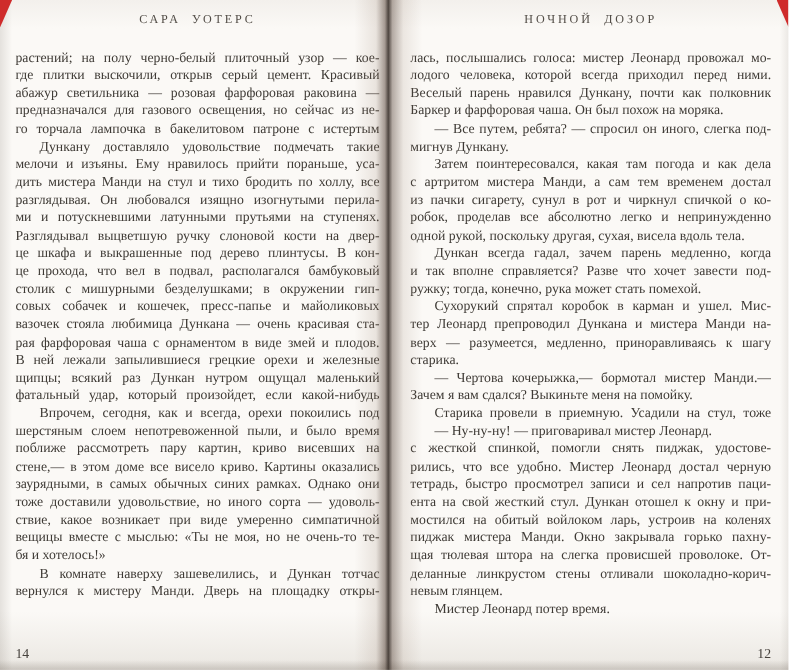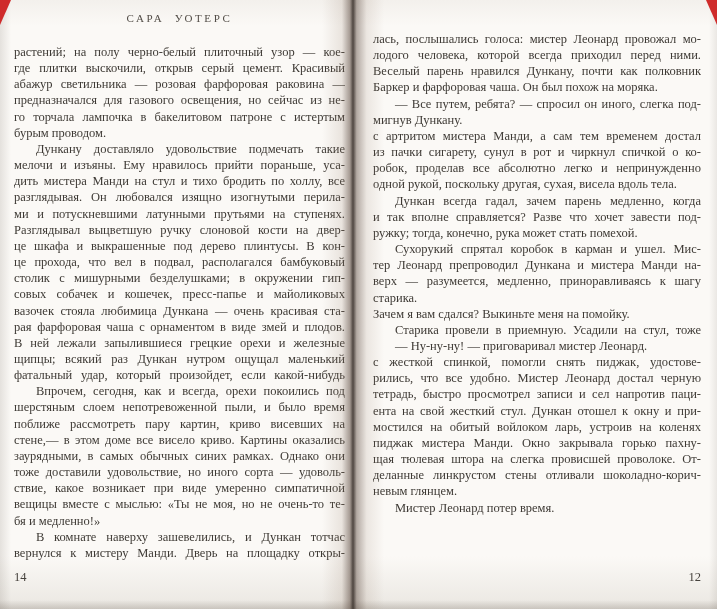--- a/index.html
+++ b/index.html
@@ -19,21 +19,21 @@
     text-align:center;font-size:11px;letter-spacing:2.6px;word-spacing:5px;
     color:#524d47;margin-bottom:0;line-height:13px;
   }
   .body{margin-top:19px;font-size:12.5px;line-height:16.15px;}
   .line{
     text-align:justify;text-align-last:justify;
     white-space:nowrap;overflow:hidden;
   }
   .line.end{text-align-last:left;}
   .line.indent{text-indent:22px;}
-  .pagenum{position:absolute;bottom:24px;font-size:12.5px;color:#46423d;}
+  .pagenum{position:absolute;bottom:7px;font-size:12.5px;color:#46423d;}
   .page.left .pagenum{left:14px;}
   .page.right .pagenum{right:16px;}
   .gutter{
     position:absolute;top:0;left:322px;width:62px;height:100%;pointer-events:none;
     background:linear-gradient(90deg,
       rgba(150,125,105,0) 0%,
       rgba(140,115,95,0.16) 32%,
       rgba(80,60,48,0.50) 45%,
       rgba(40,30,24,0.82) 50%,
       rgba(80,60,48,0.42) 56%,
@@ -58,21 +58,20 @@
 
   <div class="page left">
     <div class="textcol">
       <div class="header">САРА УОТЕРС</div>
       <div class="body">
           <div class="line">растений; на полу черно-белый плиточный узор — кое-</div>
           <div class="line">где плитки выскочили, открыв серый цемент. Красивый</div>
           <div class="line">абажур светильника — розовая фарфоровая раковина —</div>
           <div class="line">предназначался для газового освещения, но сейчас из не-</div>
           <div class="line">го торчала лампочка в бакелитовом патроне с истертым</div>
-          <div class="line end">бурым проводом.</div>
           <div class="line indent">Дункану доставляло удовольствие подмечать такие</div>
           <div class="line">мелочи и изъяны. Ему нравилось прийти пораньше, уса-</div>
           <div class="line">дить мистера Манди на стул и тихо бродить по холлу, все</div>
           <div class="line">разглядывая. Он любовался изящно изогнутыми перила-</div>
           <div class="line">ми и потускневшими латунными прутьями на ступенях.</div>
           <div class="line">Разглядывал выцветшую ручку слоновой кости на двер-</div>
           <div class="line">це шкафа и выкрашенные под дерево плинтусы. В кон-</div>
           <div class="line">це прохода, что вел в подвал, располагался бамбуковый</div>
           <div class="line">столик с мишурными безделушками; в окружении гип-</div>
           <div class="line">совых собачек и кошечек, пресс-папье и майоликовых</div>
@@ -82,48 +81,51 @@
           <div class="line">щипцы; всякий раз Дункан нутром ощущал маленький</div>
           <div class="line">фатальный удар, который произойдет, если какой-нибудь</div>
           <div class="line indent">Впрочем, сегодня, как и всегда, орехи покоились под</div>
           <div class="line">шерстяным слоем непотревоженной пыли, и было время</div>
           <div class="line">поближе рассмотреть пару картин, криво висевших на</div>
           <div class="line">стене,— в этом доме все висело криво. Картины оказались</div>
           <div class="line">заурядными, в самых обычных синих рамках. Однако они</div>
           <div class="line">тоже доставили удовольствие, но иного сорта — удоволь-</div>
           <div class="line">ствие, какое возникает при виде умеренно симпатичной</div>
           <div class="line">вещицы вместе с мыслью: «Ты не моя, но не очень-то те-</div>
-          <div class="line end">бя и медленно!»</div>
+          <div class="line end">бя и хотелось!»</div>
           <div class="line indent">В комнате наверху зашевелились, и Дункан тотчас</div>
           <div class="line">вернулся к мистеру Манди. Дверь на площадку откры-</div>
         </div>
     </div>
     <div class="pagenum">14</div>
   </div>
 
   <div class="page right">
     <div class="textcol">
+      <div class="header">НОЧНОЙ ДОЗОР</div>
       <div class="body">
           <div class="line">лась, послышались голоса: мистер Леонард провожал мо-</div>
           <div class="line">лодого человека, которой всегда приходил перед ними.</div>
           <div class="line">Веселый парень нравился Дункану, почти как полковник</div>
           <div class="line end">Баркер и фарфоровая чаша. Он был похож на моряка.</div>
           <div class="line indent">— Все путем, ребята? — спросил он иного, слегка под-</div>
           <div class="line end">мигнув Дункану.</div>
+          <div class="line indent">Затем поинтересовался, какая там погода и как дела</div>
           <div class="line">с артритом мистера Манди, а сам тем временем достал</div>
           <div class="line">из пачки сигарету, сунул в рот и чиркнул спичкой о ко-</div>
           <div class="line">робок, проделав все абсолютно легко и непринужденно</div>
           <div class="line end">одной рукой, поскольку другая, сухая, висела вдоль тела.</div>
           <div class="line indent">Дункан всегда гадал, зачем парень медленно, когда</div>
           <div class="line">и так вполне справляется? Разве что хочет завести под-</div>
           <div class="line end">ружку; тогда, конечно, рука может стать помехой.</div>
           <div class="line indent">Сухорукий спрятал коробок в карман и ушел. Мис-</div>
           <div class="line">тер Леонард препроводил Дункана и мистера Манди на-</div>
           <div class="line">верх — разумеется, медленно, приноравливаясь к шагу</div>
           <div class="line end">старика.</div>
+          <div class="line indent">— Чертова кочерыжка,— бормотал мистер Манди.—</div>
           <div class="line end">Зачем я вам сдался? Выкиньте меня на помойку.</div>
           <div class="line indent">Старика провели в приемную. Усадили на стул, тоже</div>
           <div class="line indent end">— Ну-ну-ну! — приговаривал мистер Леонард.</div>
           <div class="line">с жесткой спинкой, помогли снять пиджак, удостове-</div>
           <div class="line">рились, что все удобно. Мистер Леонард достал черную</div>
           <div class="line">тетрадь, быстро просмотрел записи и сел напротив паци-</div>
           <div class="line">ента на свой жесткий стул. Дункан отошел к окну и при-</div>
           <div class="line">мостился на обитый войлоком ларь, устроив на коленях</div>
           <div class="line">пиджак мистера Манди. Окно закрывала горько пахну-</div>
           <div class="line">щая тюлевая штора на слегка провисшей проволоке. От-</div>

